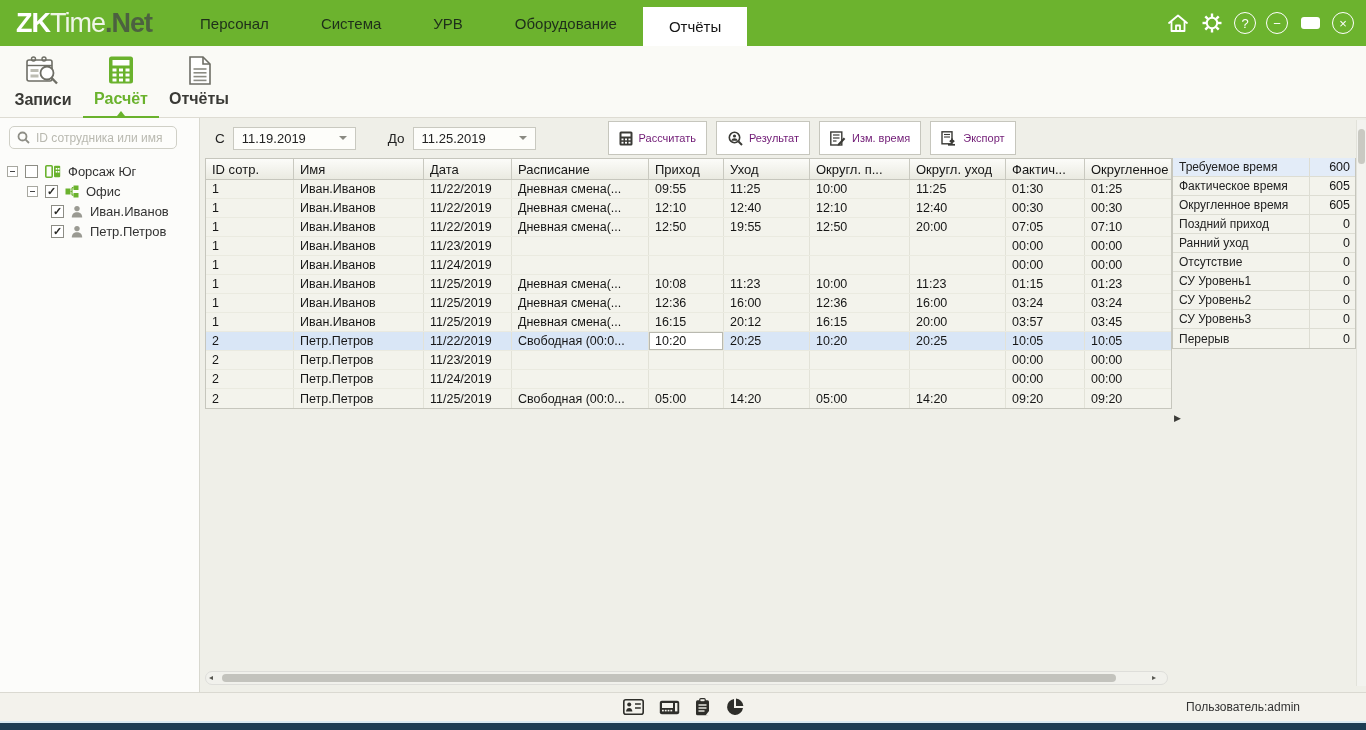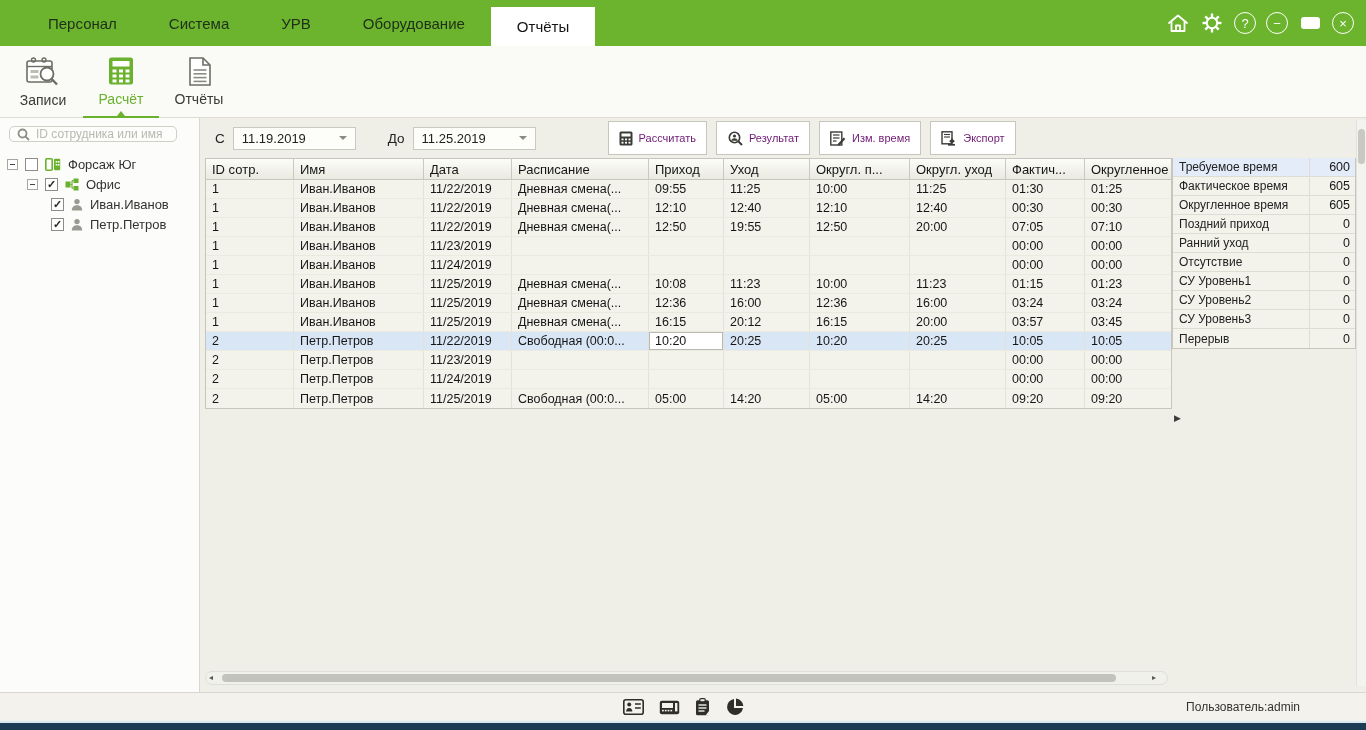--- a/index.html
+++ b/index.html
@@ -17,29 +17,29 @@
   .nav-item { padding:0 26px; display:flex; align-items:center; font-size:15px; color:#1e2f1a; cursor:default; }
   .nav-item.active { background:#fff; align-self:flex-end; height:39px; color:#151515; }
   #winicons { margin-left:auto; margin-right:12px; display:flex; align-items:center; gap:10px; }
   .wicon { width:24px; height:24px; display:flex; align-items:center; justify-content:center; color:#fff; }
   .wicon.circle { width:22px; height:22px; border:1.5px solid #fff; border-radius:50%; font-size:13px; line-height:1; }
   .maxrect { width:19px; height:12px; background:#fff; border-radius:3px; }
 
   
   #ribbon { position:absolute; top:46px; left:0; right:0; height:72px; background:#fafaf6; border-bottom:1px solid #dedcd3; display:flex; padding-left:4px; }
   .ribbon-item { width:78px; display:flex; flex-direction:column; align-items:center; justify-content:center; gap:4px; position:relative; cursor:default; }
-  .ribbon-label { font-size:14px; color:#3a3a36; }
+  .ribbon-label { font-size:16px; color:#3a3a36;font-weight:bold; }
   .ribbon-item.active .ribbon-label { color:#6ab22d; }
   .active-underline { position:absolute; bottom:-1px; left:1px; right:1px; height:2px; background:#6ab22d; }
   .active-underline::before { content:""; position:absolute; left:50%; top:-5px; margin-left:-4px;
       border-left:4px solid transparent; border-right:4px solid transparent; border-bottom:5px solid #6ab22d; }
 
   
   #sidebar { position:absolute; top:118px; left:0; width:200px; bottom:36px; background:#fcfcfa; border-right:1px solid #d8d8cf; }
-  .search-box { margin:8px 22px 6px 9px; height:16px; border:1px solid #d0d0c7; border-radius:5px; background:#fdfdfb; display:flex; align-items:center; padding:0 7px; gap:6px; }
+  .search-box { margin:8px 22px 6px 9px; height:23px; border:1px solid #d0d0c7; border-radius:5px; background:#fdfdfb; display:flex; align-items:center; padding:0 7px; gap:6px; }
   .search-box input { border:none; outline:none; background:transparent; font-size:12px; color:#555; width:100%; font-family:"Liberation Sans",sans-serif; }
   .search-box input::placeholder { color:#b9b9b0; }
   #tree { margin-top:12px; font-size:13px; color:#333; }
   .tree-row { display:flex; align-items:center; height:20px; gap:7px; cursor:default; white-space:nowrap; }
   .tree-row.lvl0 { padding-left:7px; }
   .tree-row.lvl1 { padding-left:27px; }
   .tree-row.lvl2 { padding-left:51px; }
   .expander { width:11px; height:11px; border:1px solid #a8a8a0; background:#fff; position:relative; flex:0 0 auto; }
   .expander::after { content:""; position:absolute; left:2px; right:2px; top:4px; height:1px; background:#444; }
   .cb { width:13px; height:13px; border:1px solid #8d8d85; background:#fff; font-size:11px; line-height:11px; text-align:center; color:#2c2c28; flex:0 0 auto; font-weight:bold; }
@@ -95,20 +95,21 @@
   #navybar { position:absolute; left:0; right:0; bottom:0; height:9px; background:#1d3c53; border-top:2px solid #d9e9f2; }
 
   svg { display:block; }
 </style>
 </head>
 <body>
 
 <div id="app">
 
   <div id="titlebar">
+    <div class="logo"><span class="p1">ZK</span><span class="p2">Time</span><span class="p3">.Net</span></div>
     <div id="mainnav">
       <div class="nav-item">Персонал</div>
       <div class="nav-item">Система</div>
       <div class="nav-item">УРВ</div>
       <div class="nav-item">Оборудование</div>
       <div class="nav-item active">Отчёты</div>
     </div>
     <div id="winicons">
       <div class="wicon">
         <svg width="22" height="20" viewBox="0 0 22 20">

